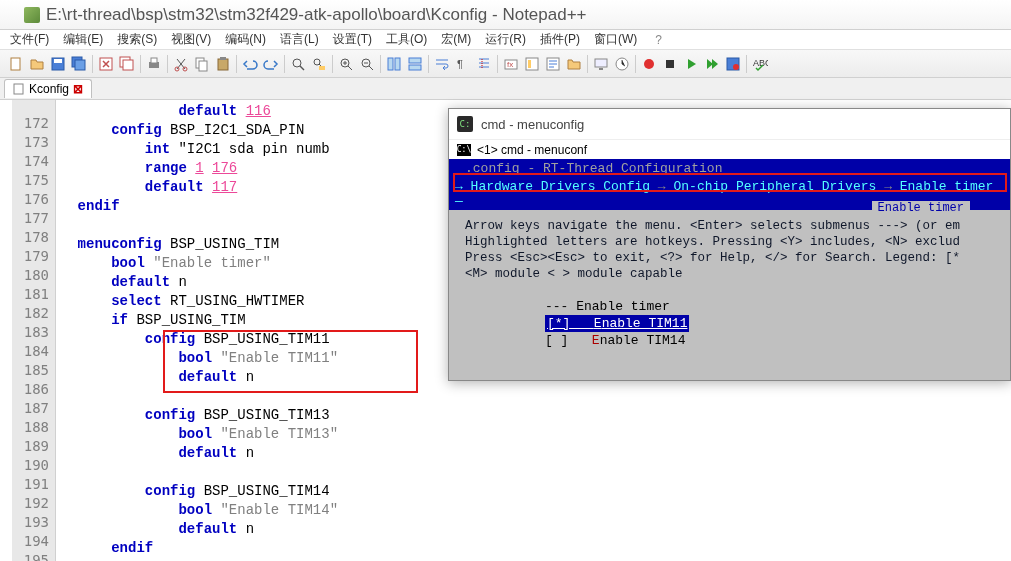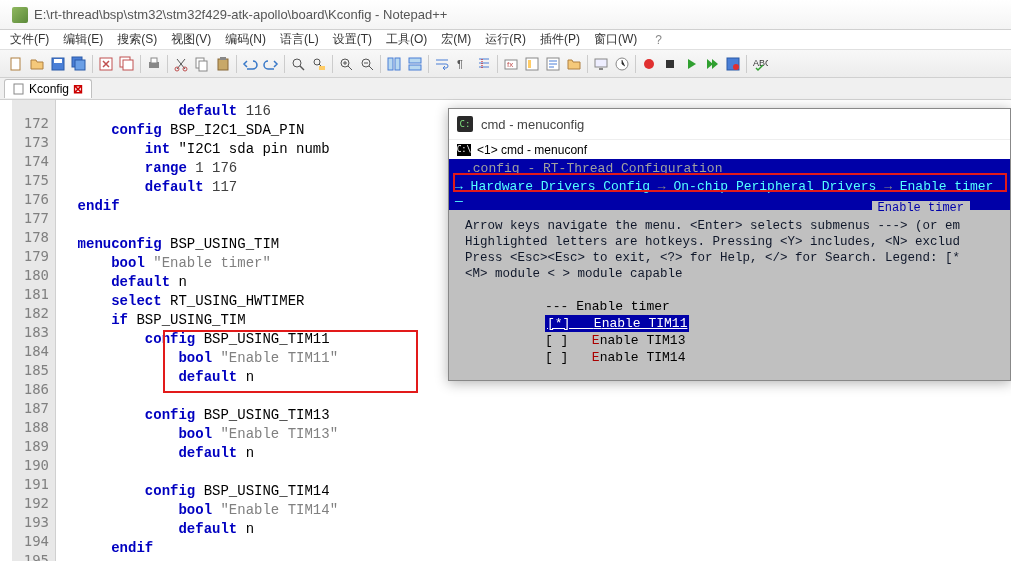--- a/index.html
+++ b/index.html
@@ -1,35 +1,35 @@
 <!DOCTYPE html>
 <html><head>
 <meta charset="utf-8">
 <style>
 * { margin:0; padding:0; box-sizing:border-box; }
 body { font-family:"Microsoft YaHei",Arial,sans-serif; font-size:12px; background:#f0f0f0; width:1011px; height:561px; overflow:hidden; position:relative; }
-.titlebar { height:30px; background:linear-gradient(#fff,#f4f4f4); border-bottom:1px solid #d0d0d0; display:flex; align-items:center; padding:0 12px; color:#555; font-size:13px; }
+.titlebar { height:30px; background:linear-gradient(#fff,#f4f4f4); border-bottom:1px solid #d0d0d0; display:flex; align-items:center; padding:0 24px; color:#555; font-size:17px; }
 .titlebar .np-icon { width:16px; height:16px; background:linear-gradient(135deg,#8fb85f,#5c8a3a); margin-right:6px; border-radius:2px; }
 .menubar { height:20px; background:#fff; display:flex; align-items:center; padding:0 4px; gap:2px; border-bottom:1px solid #e0e0e0; }
 .menubar span { padding:2px 6px; color:#333; }
 .menubar .help { color:#888; margin-left:4px; }
 .toolbar { height:28px; background:linear-gradient(#f8f8f8,#ececec); border-bottom:1px solid #d0d0d0; display:flex; align-items:center; padding:0 6px; gap:1px; }
 .toolbar .tb { width:20px; height:20px; display:flex; align-items:center; justify-content:center; border-radius:2px; }
 .toolbar .sep { width:1px; height:18px; background:#ccc; margin:0 2px; }
 .tabs { height:22px; background:#f0f0f0; display:flex; align-items:center; padding-left:4px; border-bottom:1px solid #d0d0d0; }
 .tab { background:#fff; border:1px solid #c0c0c0; border-bottom:none; padding:2px 8px; display:flex; align-items:center; gap:4px; font-size:12px; border-radius:3px 3px 0 0; }
 .tab .closex { color:#c00; font-weight:bold; cursor:pointer; }
 .editor { position:relative; background:#fff; height:461px; }
 .gutter { position:absolute; left:12px; top:0; width:44px; background:#e8e8e8; border-right:1px solid #d0d0d0; height:100%; padding-top:14px; }
 .gutter div { height:19px; line-height:19px; text-align:right; padding-right:6px; color:#808080; font-family:Consolas,monospace; font-size:14px; }
 .code { position:absolute; left:44px; top:0; right:0; padding-top:2px; font-family:Consolas,"Courier New",monospace; font-size:14px; white-space:pre; color:#000; }
 .code .line { height:19px; line-height:19px; }
 .hl-kw { color:#0000c0; font-weight:bold; }
 .hl-str { color:#808080; }
-.hl-num { color:#404040; }
+.hl-num { color:#ec4899;text-decoration:underline; }
 .redbox { position:absolute; border:2px solid #e21a1a; pointer-events:none; }
 .cmd-window { position:absolute; left:448px; top:108px; width:563px; border:1px solid #888; box-shadow:0 2px 12px rgba(0,0,0,0.3); }
 .cmd-title { height:30px; background:#fff; display:flex; align-items:center; padding:0 8px; gap:8px; color:#444; font-size:13px; }
 .cmd-title .cicon { width:16px; height:16px; background:#2a2a2a; color:#7fe07f; font-size:9px; display:flex; align-items:center; justify-content:center; font-family:monospace; border-radius:2px; }
 .cmd-tab { height:20px; background:#fff; display:flex; align-items:center; padding:0 8px; gap:6px; font-size:12px; border-top:1px solid #eee; }
 .cmd-tab .tabicon { width:14px; height:12px; background:#000; color:#fff; font-size:8px; display:flex; align-items:center; justify-content:center; font-family:monospace; }
 .cmd-body { background:#0000a8; color:#c0c0c0; font-family:"Courier New",monospace; font-size:13px; line-height:15px; padding:0; }
 .cmd-body .hdr { color:#a0a0a0; padding:2px 16px; }
 .cmd-body .crumb { background:#0000a8; color:#55ffff; padding:1px 6px; }
 .cmd-body .crumb .arr { color:#888; }
@@ -324,19 +324,18 @@
   </div>
   <div class="cmd-body">
     <div class="hdr">.config - RT-Thread Configuration</div>
     <div class="crumb" id="crumb">→ <span>Hardware Drivers Config</span> <span class="arr">→</span> <span>On-chip Peripheral Drivers</span> <span class="arr">→</span> <span>Enable timer</span> —</div>
     <div class="panel">
       <div class="ptitle">Enable timer</div>
       <div class="instr" id="instr">Arrow keys navigate the menu.  &lt;Enter&gt; selects submenus ---&gt; (or em<br>Highlighted letters are hotkeys.  Pressing &lt;Y&gt; includes, &lt;N&gt; exclud<br>Press &lt;Esc&gt;&lt;Esc&gt; to exit, &lt;?&gt; for Help, &lt;/&gt; for Search.  Legend: [*<br>&lt;M&gt; module  &lt; &gt; module capable</div>
       <div class="opts" id="opts">
           <div class="opt">--- Enable timer</div>
           <div><span class="opt sel">[*]&nbsp;&nbsp;&nbsp;<span class="hk">E</span>nable TIM11</span></div>
-          <div class="opt">[ ]&nbsp;&nbsp;&nbsp;<span class="hk">E</span>nable TIM13</div>
           <div class="opt">[ ]&nbsp;&nbsp;&nbsp;<span class="hk">E</span>nable TIM14</div>
         </div>
     </div>
   </div>
   <div class="redbox" style="left:4px; top:64px; width:554px; height:19px;"></div>
 </div>
 
 </body></html>

